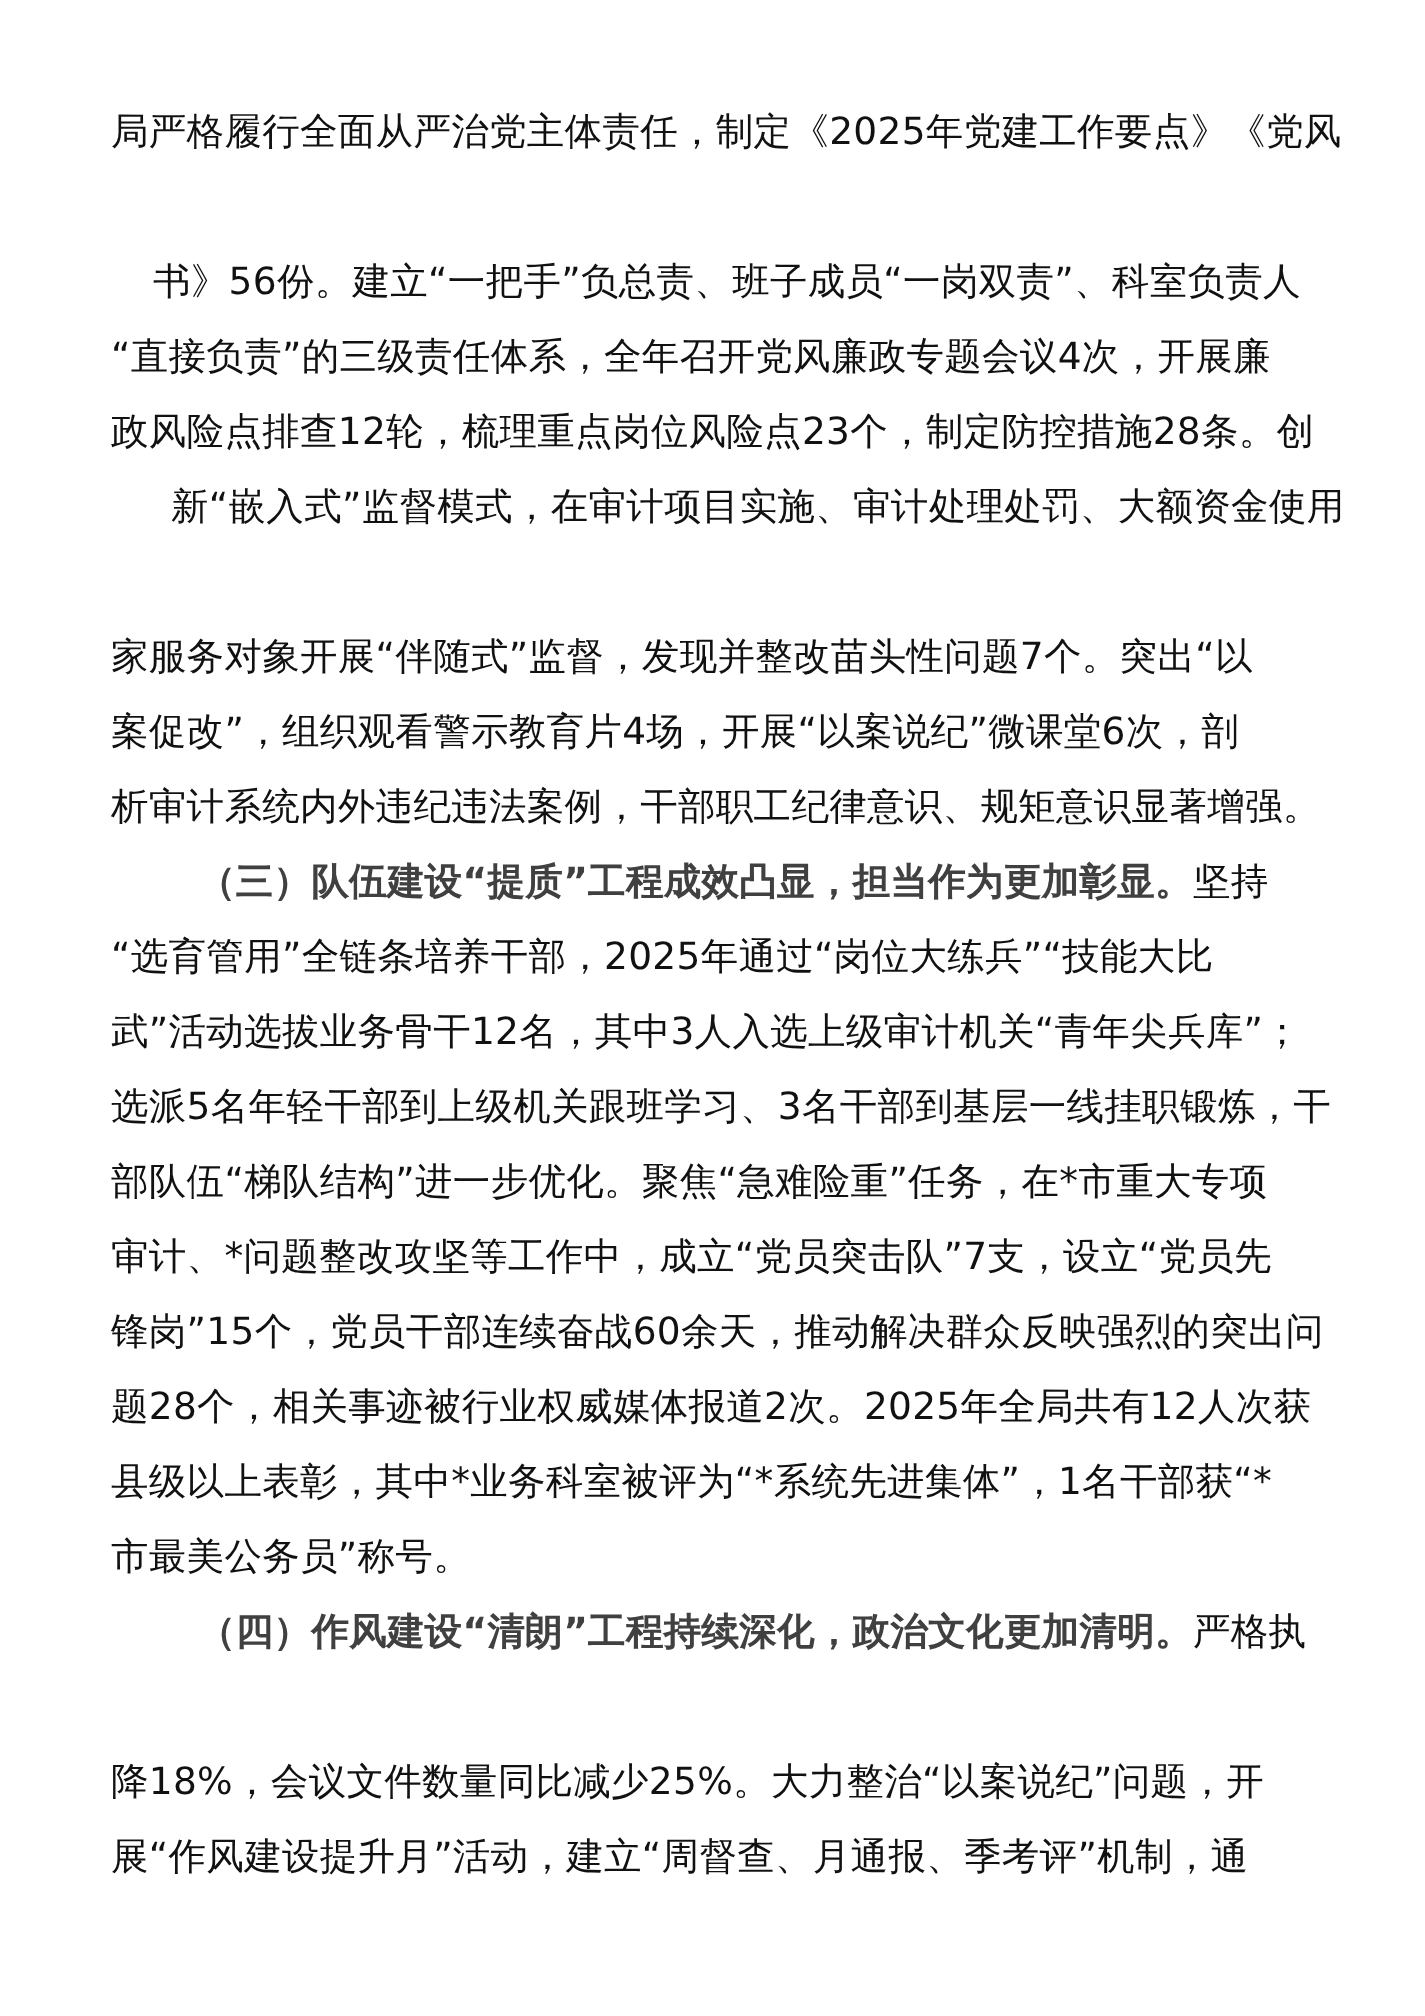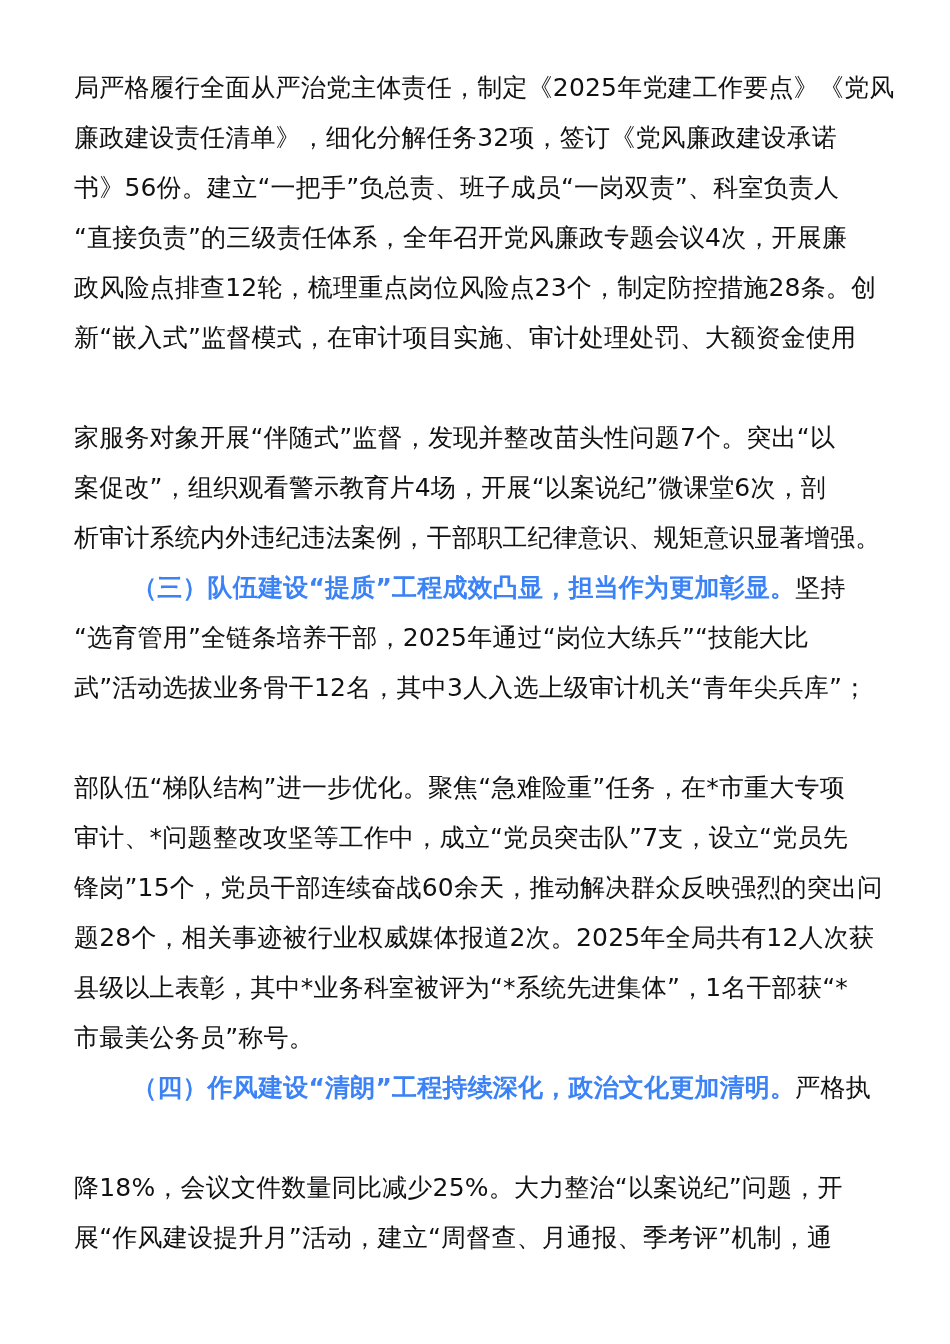--- a/index.html
+++ b/index.html
@@ -30,43 +30,43 @@
       line-height: 50px;
       color: #111111;
       white-space: nowrap;
       letter-spacing: 0.2px;
     }
     .line.indent {
       left: 116px;
     }
     .bold {
       font-weight: bold;
-      color: #3b82f6;
+      color: #404040;
     }
   </style>
 </head>
 <body>
 
 <div class="page">
 
   <div class="line" style="top:63px;">局严格履行全面从严治党主体责任，制定《2025年党建工作要点》《党风</div>
-  <div class="line" style="top:113px;">廉政建设责任清单》，细化分解任务32项，签订《党风廉政建设承诺</div>
-  <div class="line" style="top:163px;">书》56份。建立“一把手”负总责、班子成员“一岗双责”、科室负责人</div>
+  <div class="line" style="top:163px;margin-left:28px;">书》56份。建立“一把手”负总责、班子成员“一岗双责”、科室负责人</div>
   <div class="line" style="top:213px;">“直接负责”的三级责任体系，全年召开党风廉政专题会议4次，开展廉</div>
   <div class="line" style="top:263px;">政风险点排查12轮，梳理重点岗位风险点23个，制定防控措施28条。创</div>
-  <div class="line" style="top:313px;">新“嵌入式”监督模式，在审计项目实施、审计处理处罚、大额资金使用</div>
+  <div class="line" style="top:313px;margin-left:40px;">新“嵌入式”监督模式，在审计项目实施、审计处理处罚、大额资金使用</div>
   <div class="line" style="top:413px;">家服务对象开展“伴随式”监督，发现并整改苗头性问题7个。突出“以</div>
   <div class="line" style="top:463px;">案促改”，组织观看警示教育片4场，开展“以案说纪”微课堂6次，剖</div>
   <div class="line" style="top:513px;">析审计系统内外违纪违法案例，干部职工纪律意识、规矩意识显著增强。</div>
 
   <div class="line indent" style="top:563px;">
     <span class="bold">（三）队伍建设“提质”工程成效凸显，担当作为更加彰显。</span><span>坚持</span>
   </div>
   <div class="line" style="top:613px;">“选育管用”全链条培养干部，2025年通过“岗位大练兵”“技能大比</div>
   <div class="line" style="top:663px;">武”活动选拔业务骨干12名，其中3人入选上级审计机关“青年尖兵库”；</div>
+  <div class="line" style="top:713px;">选派5名年轻干部到上级机关跟班学习、3名干部到基层一线挂职锻炼，干</div>
   <div class="line" style="top:763px;">部队伍“梯队结构”进一步优化。聚焦“急难险重”任务，在*市重大专项</div>
   <div class="line" style="top:813px;">审计、*问题整改攻坚等工作中，成立“党员突击队”7支，设立“党员先</div>
   <div class="line" style="top:863px;">锋岗”15个，党员干部连续奋战60余天，推动解决群众反映强烈的突出问</div>
   <div class="line" style="top:913px;">题28个，相关事迹被行业权威媒体报道2次。2025年全局共有12人次获</div>
   <div class="line" style="top:963px;">县级以上表彰，其中*业务科室被评为“*系统先进集体”，1名干部获“*</div>
   <div class="line" style="top:1013px;">市最美公务员”称号。</div>
 
   <div class="line indent" style="top:1063px;">
     <span class="bold">（四）作风建设“清朗”工程持续深化，政治文化更加清明。</span><span>严格执</span>
   </div>

